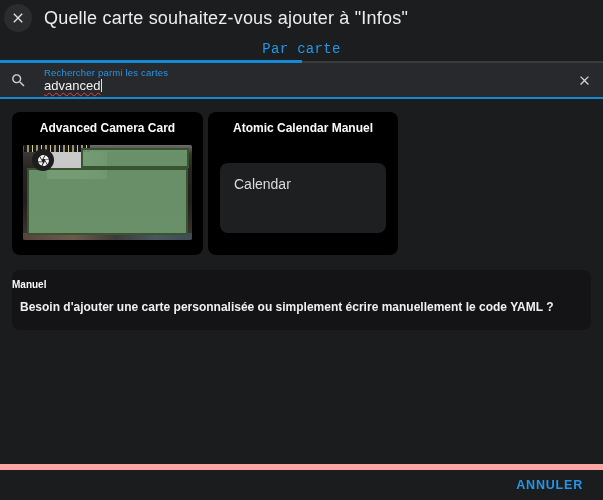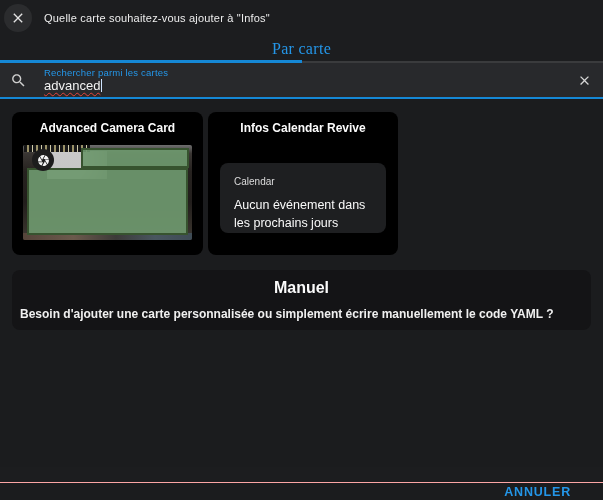--- a/index.html
+++ b/index.html
@@ -18,30 +18,30 @@
     height: 34px; padding: 2px 8px 0 4px;
   }
   .close-btn {
     width: 28px; height: 28px; border-radius: 50%;
     background: #2b2c2e; border: none; cursor: pointer;
     display: flex; align-items: center; justify-content: center;
     flex: 0 0 auto;
   }
   .close-btn svg { width: 16px; height: 16px; fill: #e3e3e3; }
   .dialog-title {
-    margin-left: 12px; font-size: 11px; font-weight: 500;
+    margin-left: 12px; font-size: 18px; font-weight: 500;
     color: #ededed; letter-spacing: .2px; white-space: nowrap;
   }
   
   .tabbar { display: flex; height: 29px; position: relative; }
   .tab {
     flex: 1; display: flex; align-items: center; justify-content: center;
-    font-size: 16px; font-weight: 500; letter-spacing: .3px;
+    font-size: 14px; font-weight: 500; letter-spacing: .3px;
     background: transparent; border: none; cursor: pointer;
-    color: #e3e3e3; font-family: Liberation Serif, serif;
+    color: #e3e3e3; font-family: Liberation Mono, monospace;
   }
   .tab.active { color: var(--accent); }
   .tab-track {
     position: absolute; left: 0; right: 0; bottom: 0; height: 2px;
     background: #3a3b3d;
   }
   .tab-indicator {
     position: absolute; left: 0; width: 50%; bottom: 0; height: 3px;
     background: var(--accent-strong);
   }
@@ -123,41 +123,41 @@
     background: rgba(110,152,110,0.93);
     border: 2px solid #37532f;
   }
   .det-box-1 { left: 58px; top: 3px; width: 108px; height: 20px; }
   .det-box-2 { left: 4px; top: 23px; width: 161px; height: 67px; }
   
   .cal-inner {
     position: absolute; left: 12px; top: 51px; width: 166px; height: 70px;
     background: #1e1f21; border-radius: 8px; padding: 13px 14px;
   }
-  .cal-title { font-size: 10px; color: #dcdcdc; }
+  .cal-title { font-size: 14px; color: #dcdcdc; }
   .cal-msg { margin-top: 9px; font-size: 12.5px; line-height: 1.45; color: #fafafa; }
   
   .manual-card {
     margin-top: 15px; height: 60px; border-radius: 8px;
     background: #141416; cursor: pointer;
   }
   .manual-title {
-    text-align: center; font-size: 16px; font-weight: 700;
+    text-align: left; font-size: 10px; font-weight: 700;
     color: #fbfbfb; padding-top: 9px;
   }
   .manual-desc {
     text-align: left; font-size: 12px; font-weight: 600;
     color: #f0f0f0; margin-top: 10px; padding: 0 8px;
   }
   
   .footer {
-    position: absolute; left: 0; right: 0; bottom: 0; height: 18px;
-    border-top: 1px solid #fca5a5;
+    position: absolute; left: 0; right: 0; bottom: 0; height: 36px;
+    border-top: 6px solid #fca5a5;
     display: flex; align-items: center; justify-content: flex-end;
-    padding-right: 24px; background: #1b1c1e;
+    padding-right: 12px; background: #1b1c1e;
   }
   .cancel-btn {
     background: transparent; border: none; cursor: pointer;
     color: var(--accent); font-family: inherit;
     font-size: 12.5px; font-weight: 700; letter-spacing: .8px;
     padding: 6px 8px;
   }
   :root { --accent: #2496e8; --accent-strong: #1588d6; }
 </style>
 </head>
@@ -215,24 +215,23 @@
           <div class="det-box det-box-2"></div>
           <div class="cam-shutter">
             <svg viewBox="0 0 24 24">
                 <path d="M9.4 10.5l4.77-8.26C13.47 2.09 12.75 2 12 2c-2.4 0-4.6.85-6.32 2.25l3.66 6.35.06-.1zM21.54 9c-.92-2.92-3.15-5.26-6-6.34L11.88 9h9.66zm.26 1h-7.49l.29.5 4.76 8.25C21 16.97 22 14.61 22 12c0-.69-.07-1.35-.2-2zM8.54 12l-3.9-6.75C3.01 7.03 2 9.39 2 12c0 .69.07 1.35.2 2h7.49l-1.15-2zm-6.08 3c.92 2.92 3.15 5.26 6 6.34L11.12 15H2.46zm11.27 0l-3.9 6.76c.7.15 1.42.24 2.17.24 2.4 0 4.6-.85 6.32-2.25l-3.66-6.35-.93 1.6z"></path>
               </svg>
           </div>
         </div>
       </div>
 
       <div class="pick-card card-calendar">
-        <div class="card-title">Infos Calendar Revive</div>
+        <div class="card-title">Atomic Calendar Manuel</div>
         <div class="cal-inner">
           <div class="cal-title">Calendar</div>
-          <div class="cal-msg">Aucun événement dans les prochains jours</div>
         </div>
       </div>
 
     </div>
 
     <div class="manual-card">
       <div class="manual-title">Manuel</div>
       <div class="manual-desc">Besoin d'ajouter une carte personnalisée ou simplement écrire manuellement le code YAML ?</div>
     </div>
   </div>

